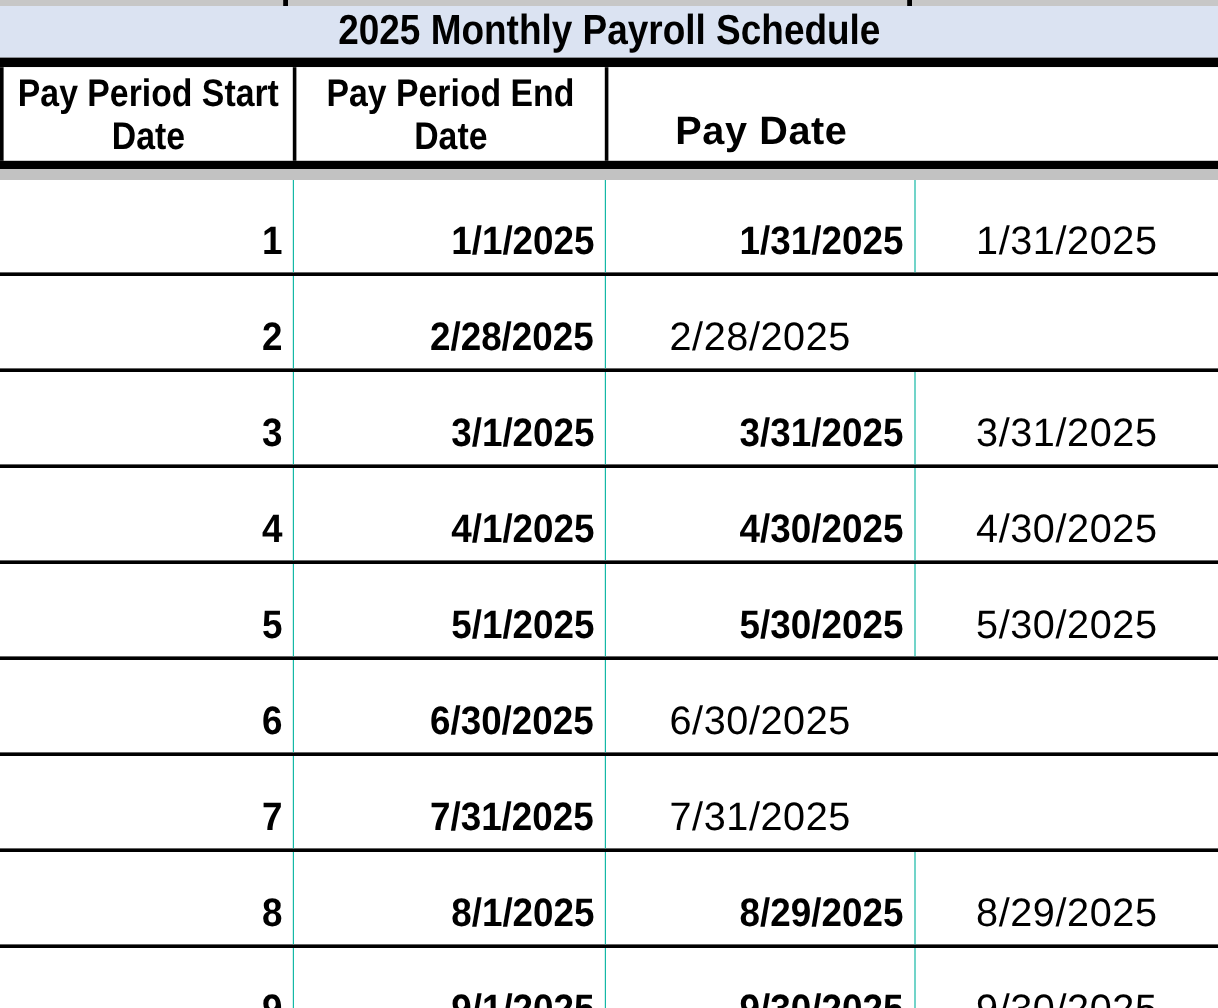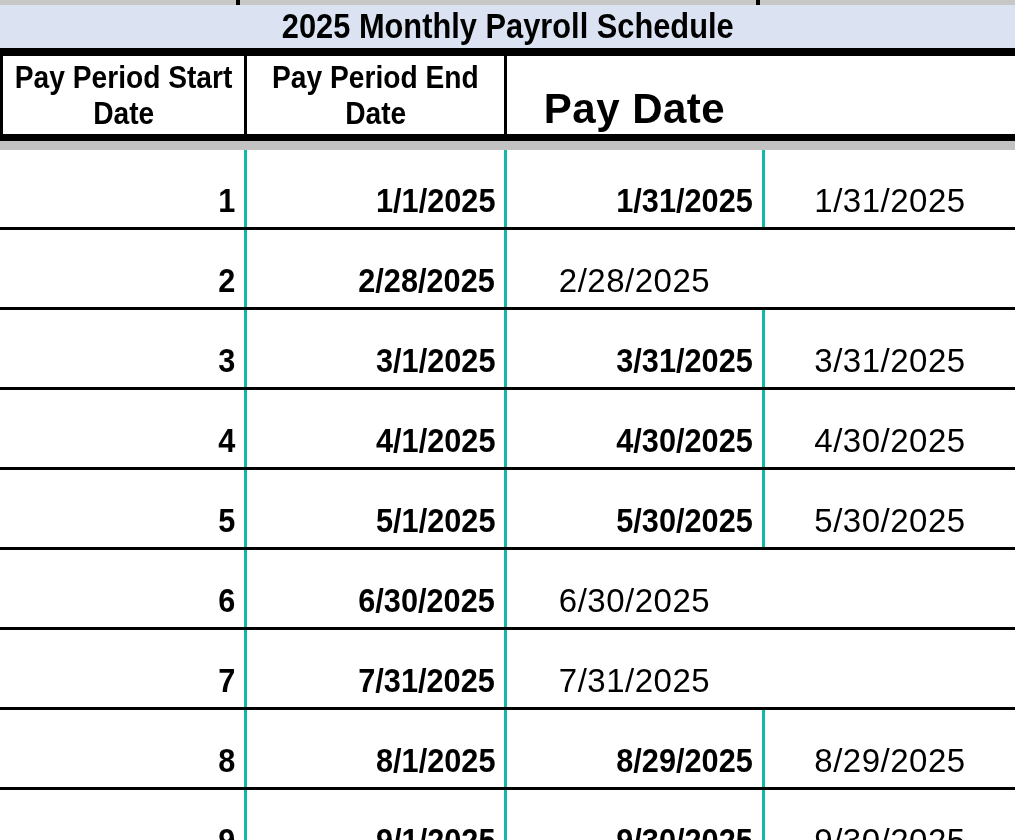--- a/index.html
+++ b/index.html
@@ -41,32 +41,32 @@
     display:flex;flex-direction:column;justify-content:flex-end;align-items:center;
     padding-bottom:3px;box-sizing:border-box;overflow:hidden;
   }
   .hcell.bl{border-left:3px solid #000;}
   .hline{
     display:inline-block;white-space:nowrap;font-weight:700;font-size:32px;
     line-height:36px;transform:scaleX(0.88);transform-origin:50% 100%;color:#000;
   }
   .hline:empty{display:none;}
   .hcell.arial .hline{
-    transform:none;font-size:42px;letter-spacing:0.5px;padding-bottom:4px;
+    transform:none;font-size:33px;letter-spacing:0.5px;padding-bottom:4px;
   }
 
   
   .data-row{
     height:80px;border-bottom:3px solid #000;background:#fff;
   }
   .dcell{
     display:flex;align-items:flex-end;box-sizing:border-box;overflow:hidden;
     padding-bottom:10px;
   }
-  .dcell.bl{border-left:3px solid #14b8a6;}
+  .dcell.bl{border-left:1px solid #14b8a6;}
   .dcell.num{justify-content:flex-end;padding-right:9px;}
   .dcell .cond{
     display:inline-block;white-space:nowrap;font-weight:700;font-size:33px;
     line-height:33px;transform:scaleX(0.93);transform-origin:100% 100%;color:#000;
   }
   .dcell.pay{justify-content:center;}
   .dcell.pay .val{
     display:inline-block;white-space:nowrap;font-weight:400;font-size:33px;
     line-height:33px;letter-spacing:0.5px;color:#000;
   }

